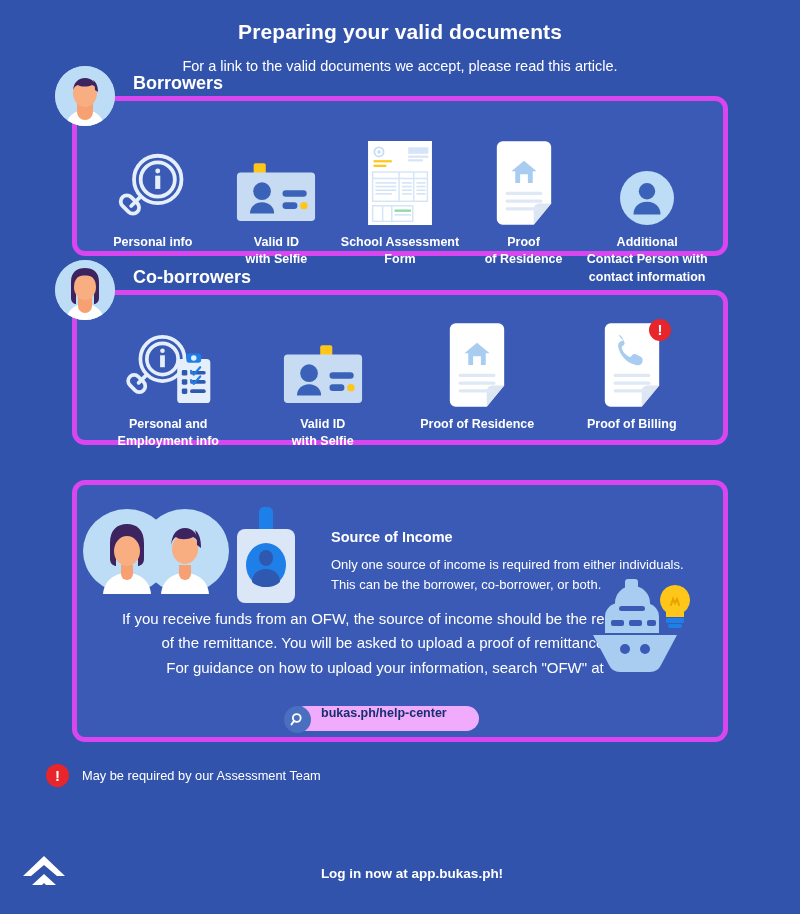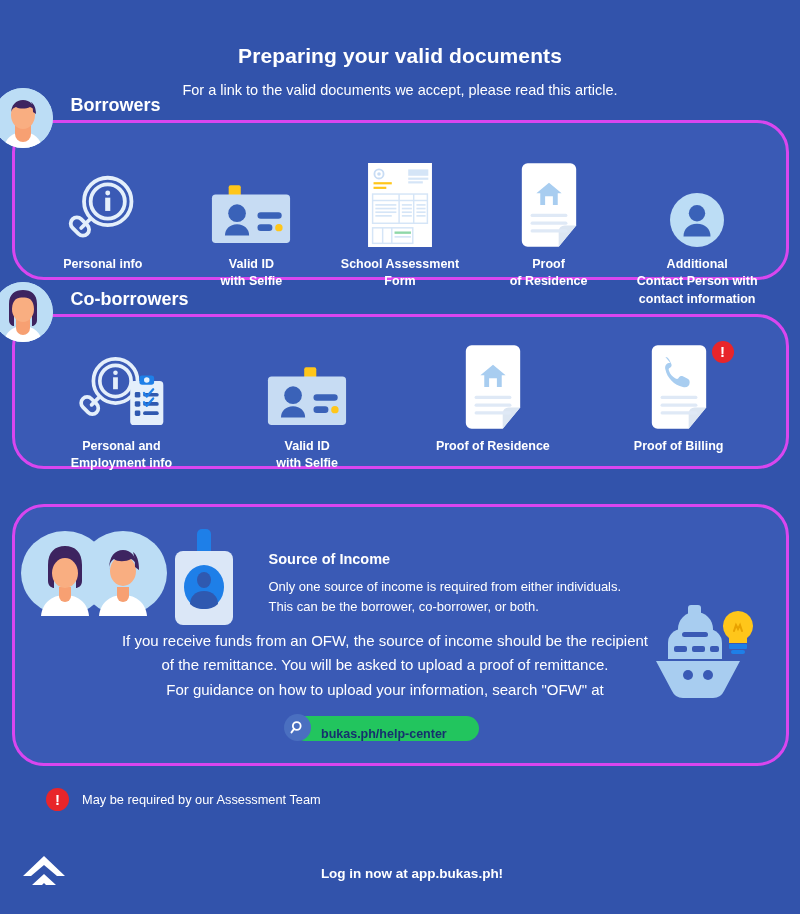--- a/index.html
+++ b/index.html
@@ -11,44 +11,44 @@
     height: 914px;
     background: #3253ab;
     font-family: "Liberation Sans", sans-serif;
     color: #ffffff;
     overflow: hidden;
     position: relative;
   }
 
   
   .header {
-    padding-top: 44px;
+    padding-top: 20px;
     text-align: center;
   }
   .header h1 {
     margin: 0;
     font-size: 21px;
     font-weight: bold;
     letter-spacing: .1px;
   }
   .header p {
     margin: 14px 0 0 0;
     font-size: 14.5px;
     font-weight: 400;
   }
 
   
   .section {
     position: relative;
     margin: 0 auto;
-    width: 777px;
+    width: 656px;
     box-sizing: border-box;
     background: #3a5ab5;
-    border: 3px solid #d946ef;
-    border-radius: 32px;
+    border: 5px solid #d946ef;
+    border-radius: 13px;
   }
   .sec-borrowers { margin-top: 22px; height: 160px; }
   .sec-coborrowers { margin-top: 34px; height: 155px; }
   .sec-income { margin-top: 35px; height: 262px; }
 
   
   .sec-avatar {
     position: absolute;
     left: -22px;
     top: -35px;
@@ -137,27 +137,27 @@
   .ofw-block {
     margin-top: 4px;
     text-align: center;
     font-size: 15px;
     line-height: 1.62;
     white-space: pre-line;
     font-weight: 400;
     padding: 0 70px 0 40px;
   }
   .search-pill {
-    margin: 14px auto 0 auto;
+    margin: 26px auto 0 auto;
     width: 186px;
     height: 25px;
-    background: #22c55e;
+    background: #f0abfc;
     border-radius: 13px;
     display: flex;
-    align-items: flex-end;
+    align-items: flex-start;
     position: relative;
     left: -14px;
   }
   .search-circle {
     position: absolute;
     left: -9px;
     width: 27px; height: 27px;
     border-radius: 50%;
     background: #4a6fc0;
     display: flex;

